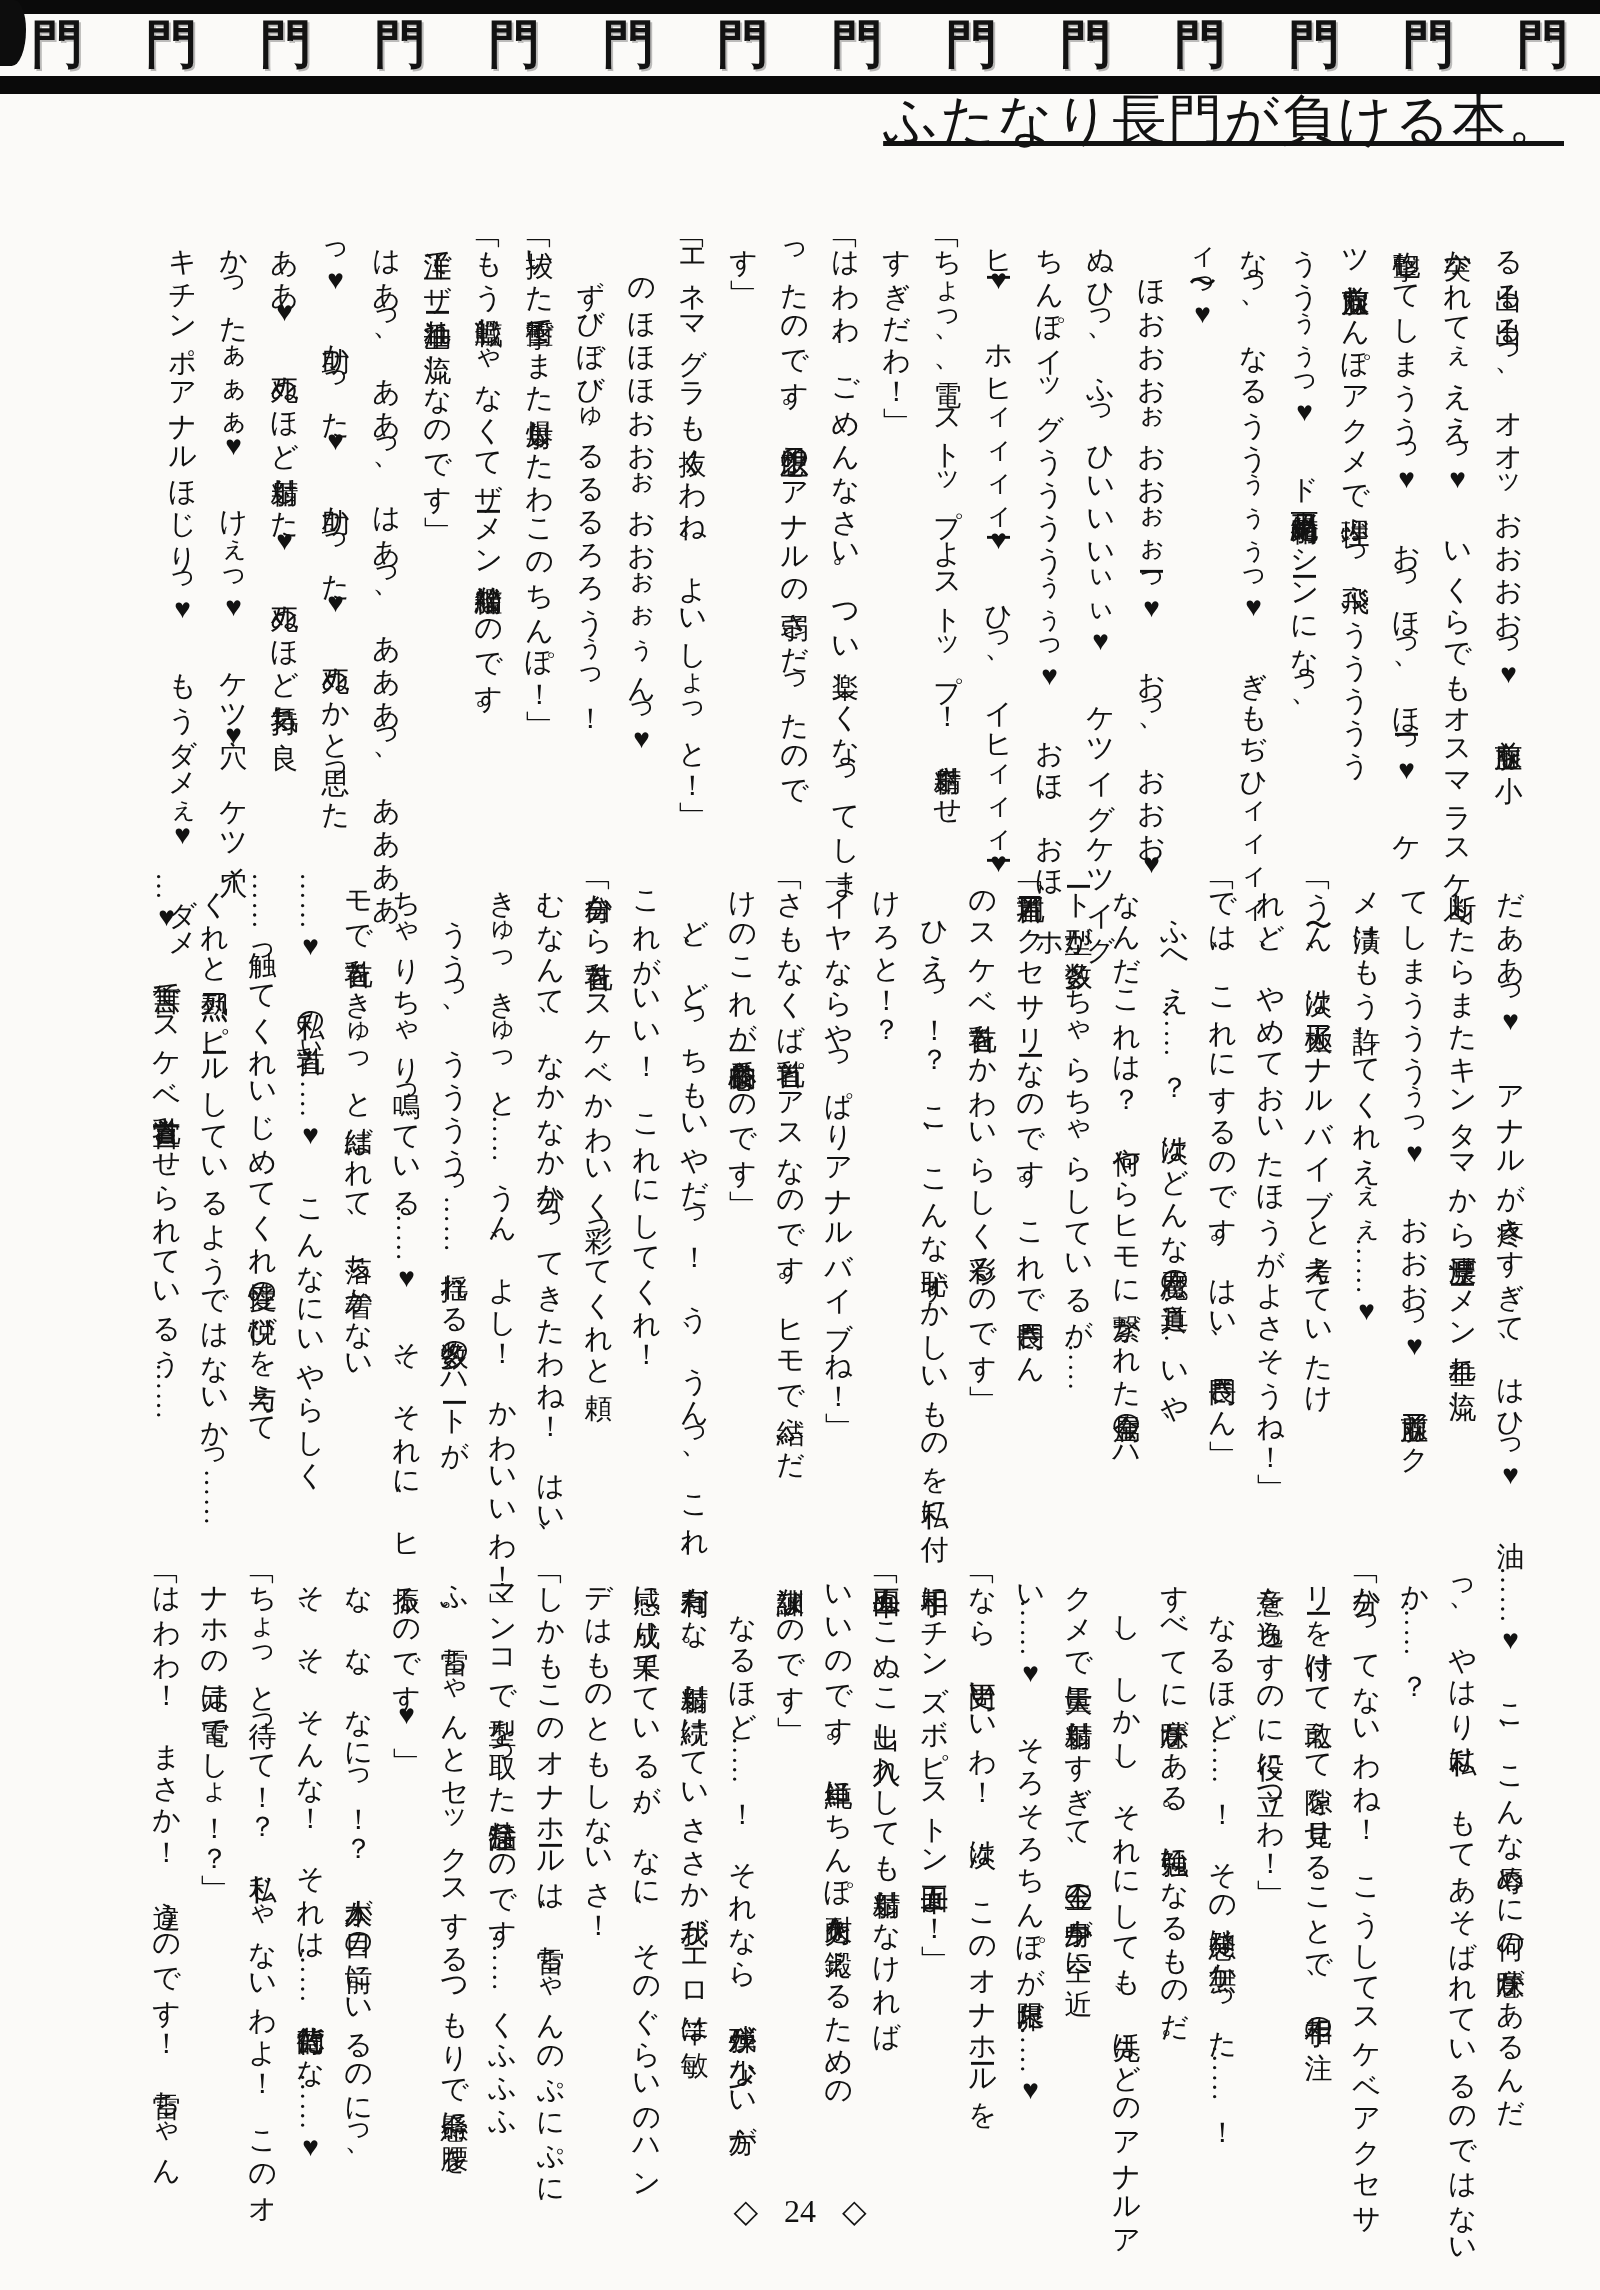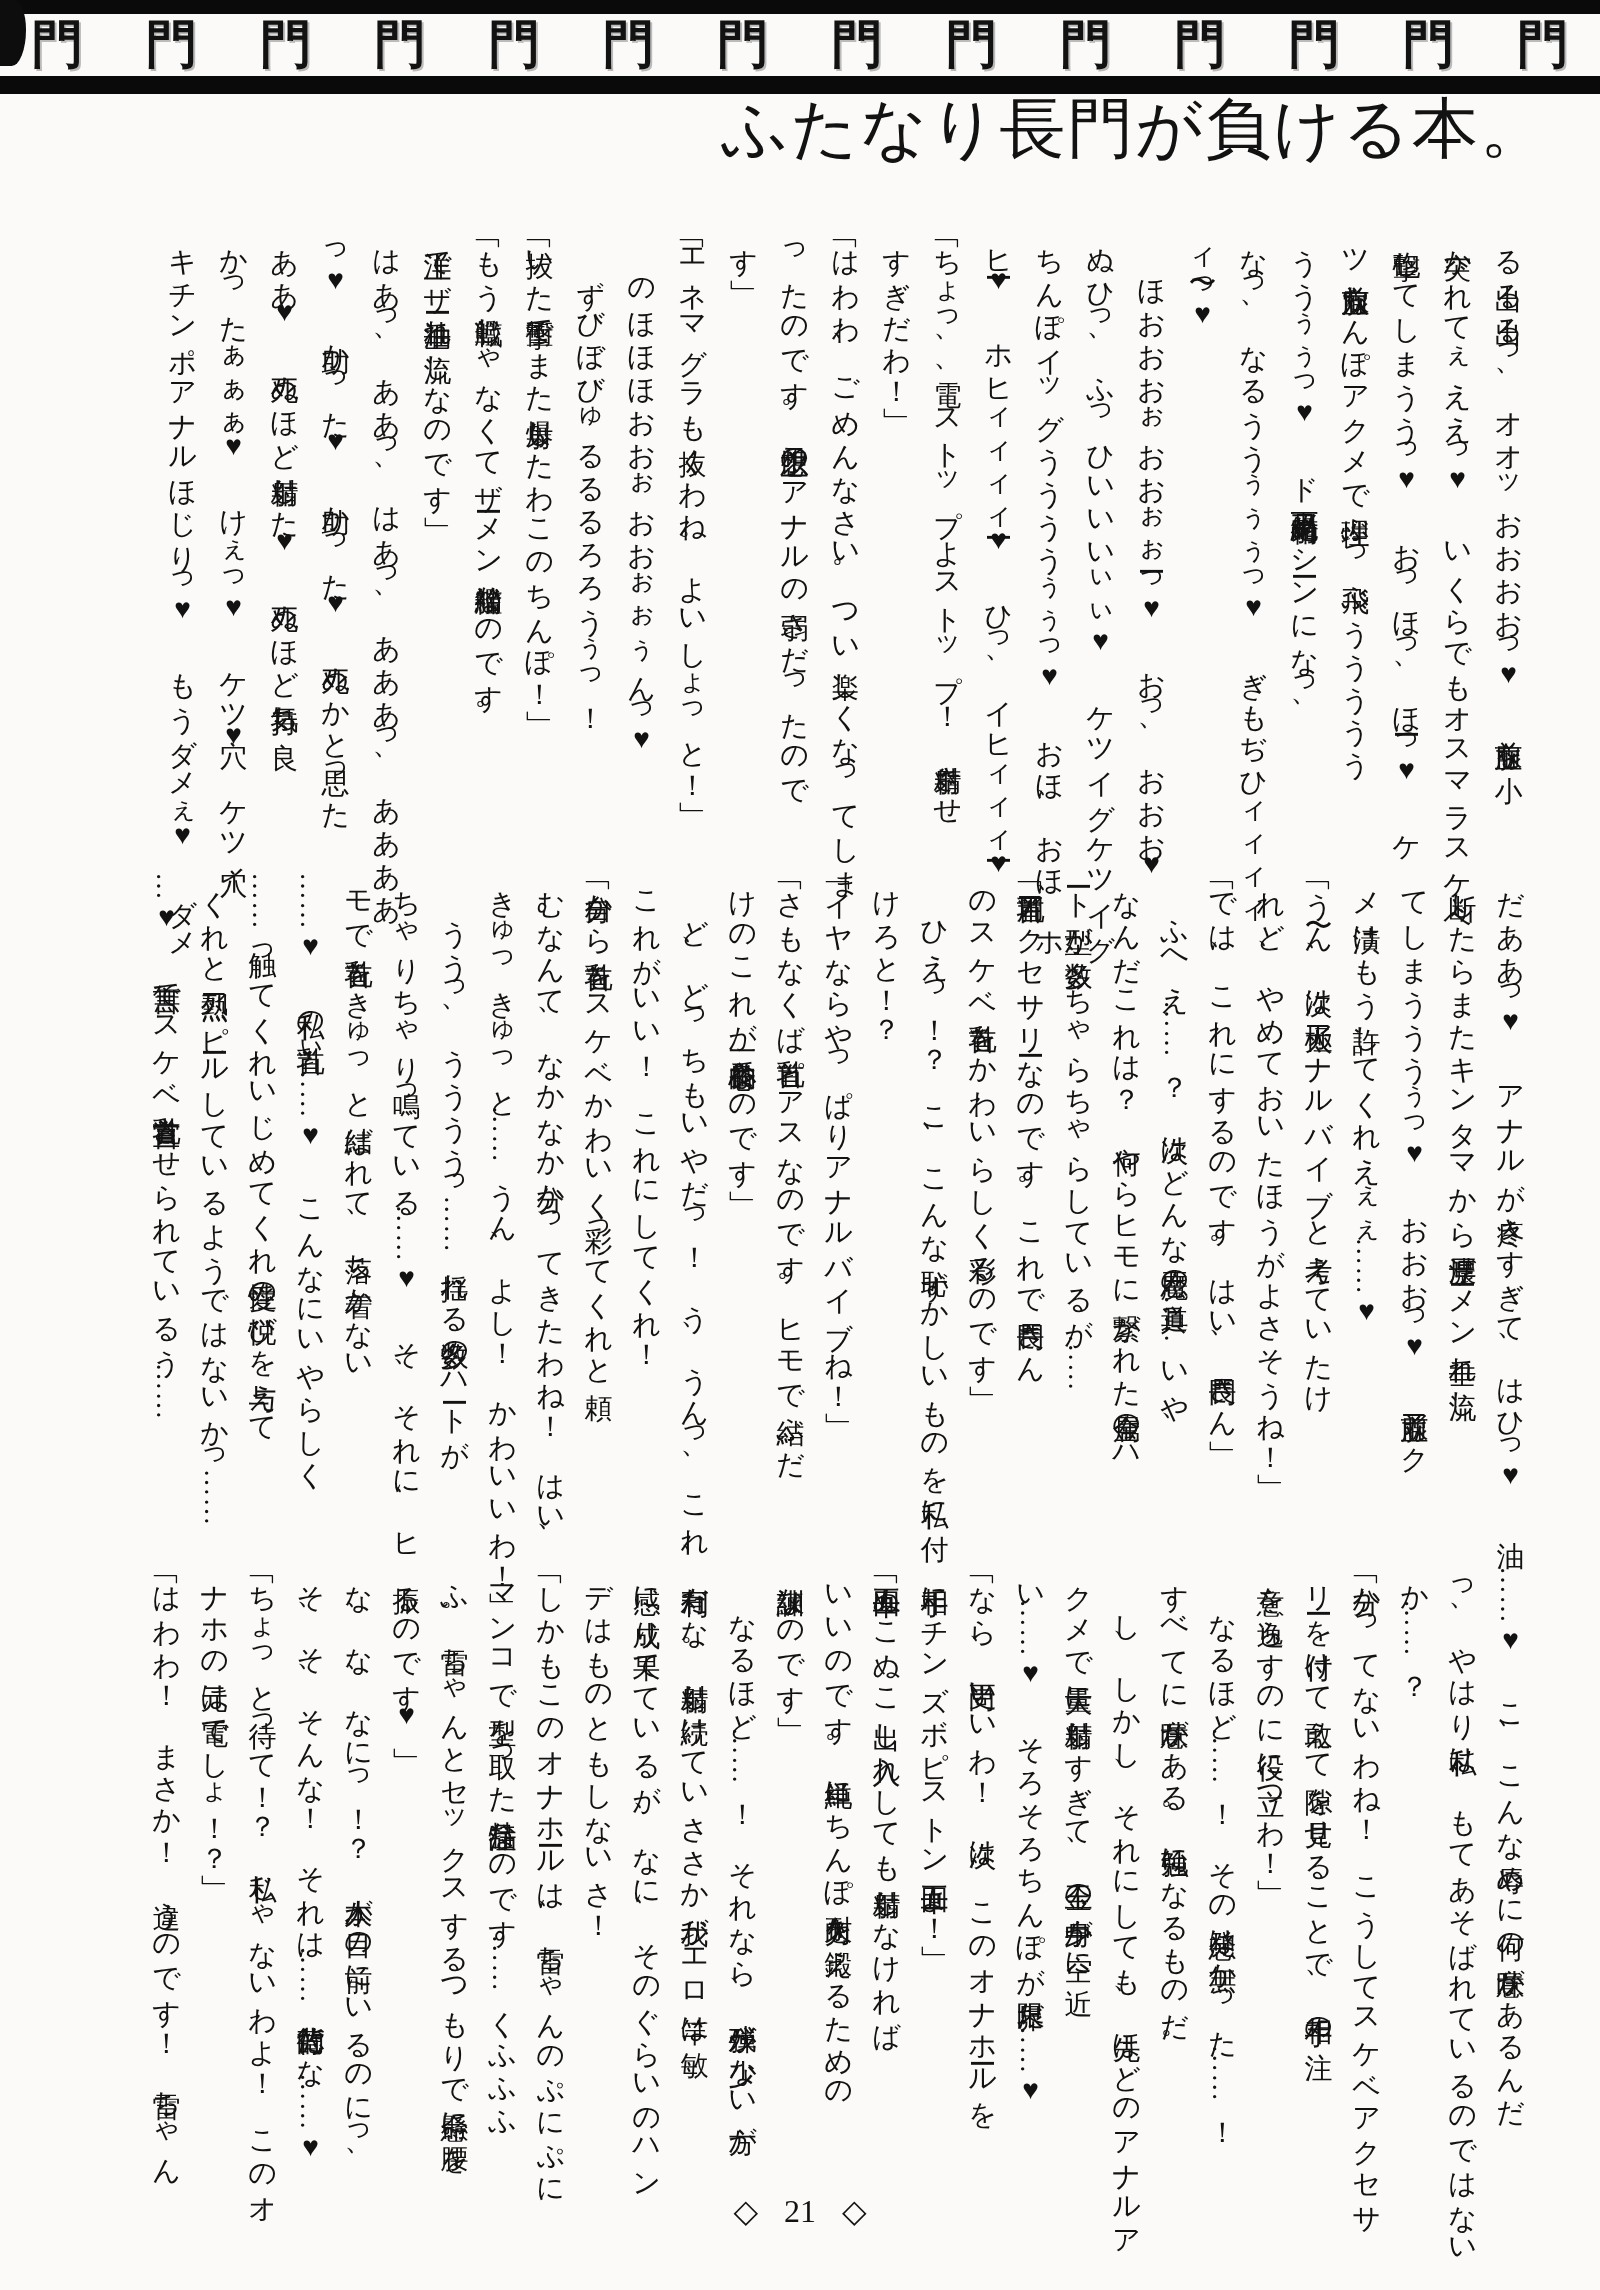--- a/index.html
+++ b/index.html
@@ -20,23 +20,24 @@
   .gateband .gate-glyph {
     font-size:52px; font-weight:bold; line-height:1;
     text-shadow:2px 2px 0 rgba(0,0,0,0.25);
   }
   .midbar { position:absolute; left:0; top:76px; width:1600px; height:18px; background:#0a0a0a; }
   .scan-blob {
     position:absolute; left:0; top:0; width:26px; height:66px;
     background:#0d0d0d; border-radius:0 45% 55% 0;
   }
   .page-title {
-    position:absolute; top:84px; right:52px;
-    font-size:66px; letter-spacing:2px; white-space:nowrap;
+    position:absolute; top:84px; right:36px;
+    font-size:54px; letter-spacing:2px; white-space:nowrap;
     font-weight:500;
+    text-decoration:underline;
   }
   .band {
     position:absolute; right:66px; height:645px;
     writing-mode:vertical-rl;
   }
   .band .vcol {
     font-size:28px; letter-spacing:1px; white-space:nowrap;
   }
   .band-1 { top:230px; }
   .band-1 .vcol { line-height:51px; }
@@ -169,17 +170,17 @@
       <div class="vcol">振るのです♥」</div>
       <div class="vcol">な、な、なにっ！？　本人が目の前にいるのにっ、</div>
       <div class="vcol">そ、そ、そんな！　それは……背徳的だな……♥</div>
       <div class="vcol">「ちょっと待って！？　私じゃないわよ！　このオ</div>
       <div class="vcol">ナホの元は電でしょ！？」</div>
       <div class="vcol">「はわわ！　まさか！　違うのです！　雷ちゃん</div>
     </div>
 
   <div class="footer">
     <span>◇</span>
-    <span>21</span>
+    <span>24</span>
     <span>◇</span>
   </div>
 
 </div>
 
 </body></html>

